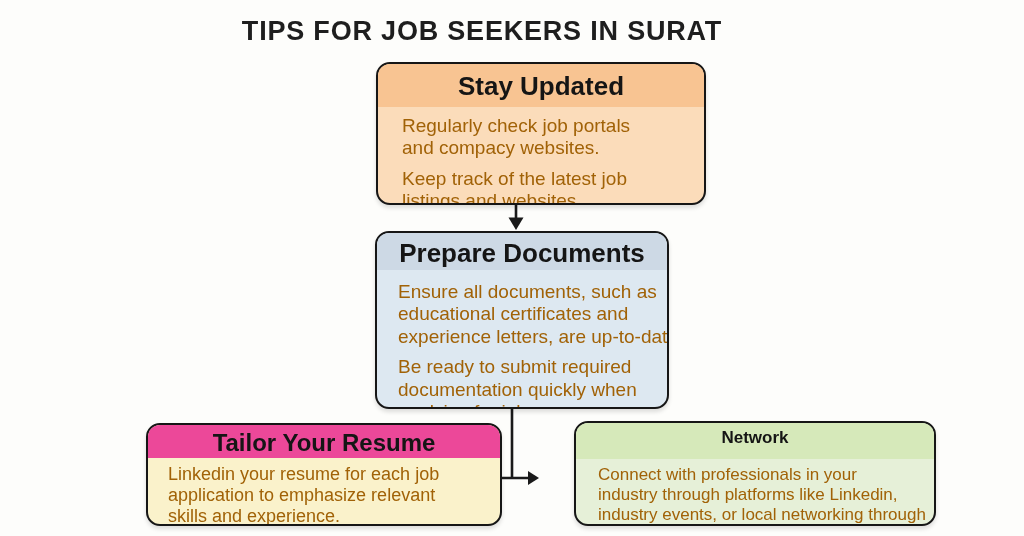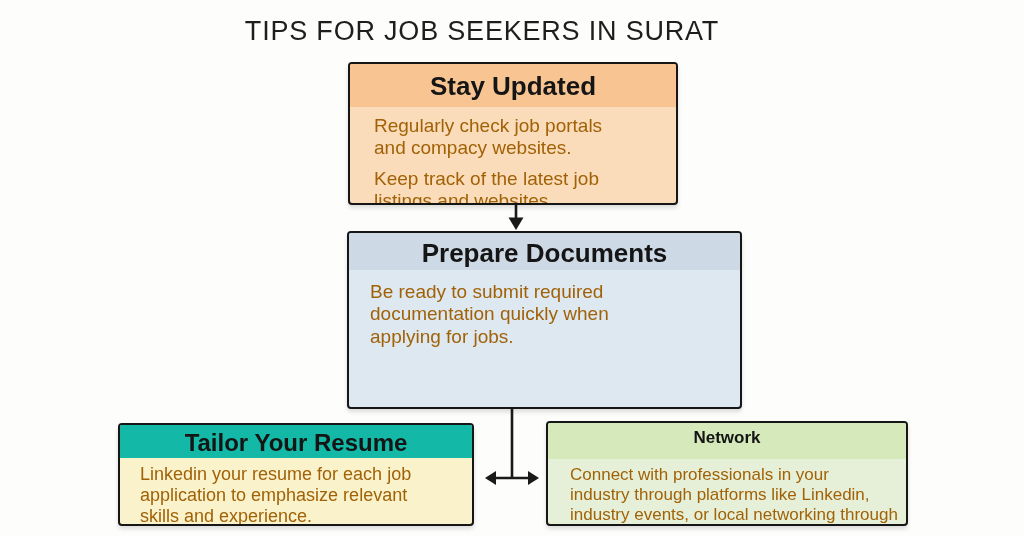--- a/index.html
+++ b/index.html
@@ -11,31 +11,32 @@
     width: 1024px; height: 536px;
     background: #fdfdfb;
     overflow: hidden;
     font-family: "Liberation Sans", sans-serif;
   }
   .page-title {
     position: absolute;
     left: 0; right: 60px; top: 16px;
     text-align: center;
     font-size: 27px;
-    font-weight: 400;
+    font-weight: 700;
     letter-spacing: 0.8px;
     color: #1e1e1e;
   }
   .node {
     position: absolute;
     border: 2.5px solid #161616;
-    border-radius: 4px;
+    border-radius: 14px;
     overflow: hidden;
     box-shadow: 0 3px 4px rgba(0,0,0,0.13);
     box-sizing: border-box;
+    margin-left: 28px;
   }
   .node-header {
     text-align: center;
     font-weight: 700;
     color: #151515;
     box-sizing: border-box;
   }
   .node-body {
     overflow: hidden;
     box-sizing: border-box;
@@ -45,21 +46,21 @@
     margin: 0 0 8px 0;
     white-space: pre;
     color: #a16207;
     line-height: 1.18;
   }
   
   #node-stay-updated   { left: 348px; top: 62px;  width: 330px; height: 143px; }
   #node-stay-updated   .node-header { padding-top: 7px; height: 43px; font-size: 26px; }
   #node-stay-updated   .node-body   { padding: 8px 10px 0 24px; font-size: 19px; }
 
-  #node-prepare-documents { left: 347px; top: 231px; width: 395px; height: 178px; }
+  #node-prepare-documents { left: 347px; top: 231px; width: 294px; height: 178px; }
   #node-prepare-documents .node-header { padding-top: 5px; height: 37px; font-size: 26px; }
   #node-prepare-documents .node-body   { padding: 11px 0 0 21px; font-size: 19px; }
 
   #node-tailor-your-resume { left: 118px; top: 423px; width: 356px; height: 103px; }
   #node-tailor-your-resume .node-header { padding-top: 4px; height: 33px; font-size: 24px; }
   #node-tailor-your-resume .node-body   { padding: 6px 8px 0 20px; font-size: 18px; }
 
   #node-network { left: 546px; top: 421px; width: 362px; height: 105px; }
   #node-network .node-header { padding-top: 5px; height: 36px; font-size: 17px; }
   #node-network .node-body   { padding: 6px 4px 0 22px; font-size: 17px; }
@@ -99,28 +100,31 @@
       <p>Regularly check job portals
 and compacy websites.</p>
       <p>Keep track of the latest job
 listings and websites.</p>
     </div>
   </div>
 
   <div class="node" id="node-prepare-documents" style="background: rgb(221, 232, 241);">
     <div class="node-header" style="background: rgb(205, 217, 229);">Prepare Documents</div>
     <div class="node-body">
+      <p>Ensure all documents, such as
+educational certificates and
+experience letters, are up-to-dat</p>
       <p>Be ready to submit required
 documentation quickly when
 applying for jobs.</p>
     </div>
   </div>
 
   <div class="node" id="node-tailor-your-resume" style="background: rgb(250, 242, 203);">
-    <div class="node-header" style="background: #14b8a6;">Tailor Your Resume</div>
+    <div class="node-header" style="background: #ec4899;">Tailor Your Resume</div>
     <div class="node-body">
       <p>Linkedin your resume for each job
 application to emphasize relevant
 skills and experience.</p>
     </div>
   </div>
 
   <div class="node" id="node-network" style="background: rgb(230, 240, 216);">
     <div class="node-header" style="background: rgb(214, 233, 186);">Network</div>
     <div class="node-body">

